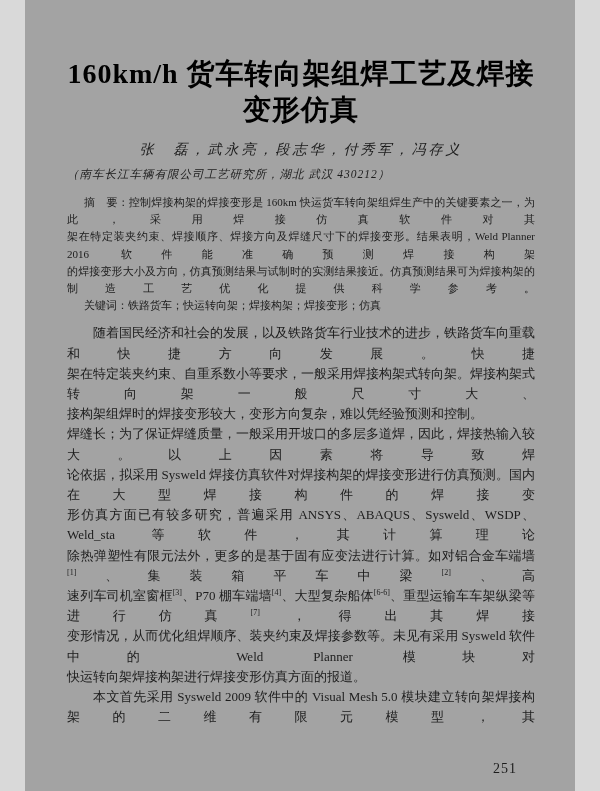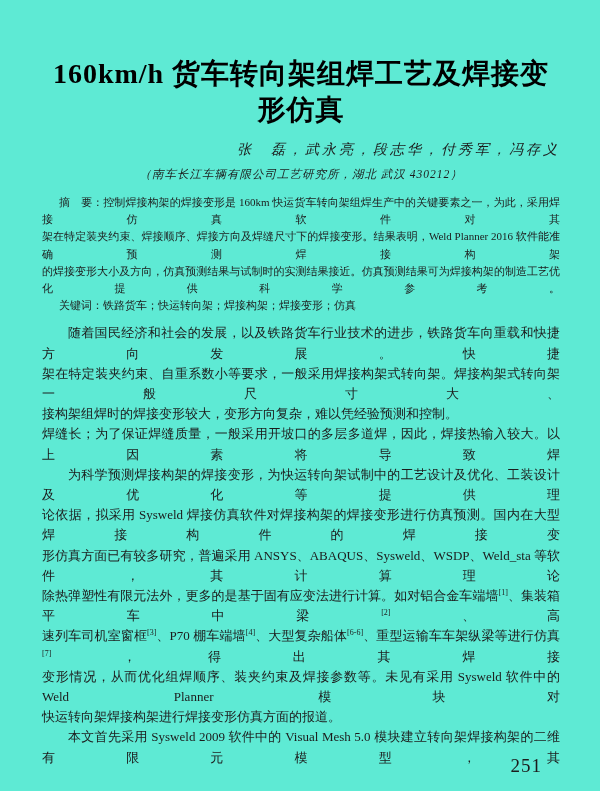--- a/index.html
+++ b/index.html
@@ -1,47 +1,46 @@
 <!DOCTYPE html>
 <html><head>
 <meta charset="utf-8">
 <style>
   html,body{margin:0;padding:0;background:#d9d9d9;}
   .page{
     position:relative;
-    width:600px;height:791px;
+    width:550px;height:791px;
     margin:0 auto;
-    background:#5eead4;
+    background:#a3a3a3;
     color:#1c1c1c;
     font-family:"Liberation Serif","DejaVu Serif",serif;
     overflow:hidden;
     box-sizing:border-box;
   }
   .content{position:absolute;left:42px;right:40px;top:0;}
 
   .title{
     margin-top:56px;
     text-align:center;
     font-size:28px;
     line-height:36px;
     font-weight:bold;
     color:#000;
     letter-spacing:1px;
   }
   .authors{
     margin-top:13px;
-    text-align:right;
+    text-align:center;
     font-size:14px;
     font-style:italic;
     letter-spacing:3px;
     font-family:Liberation Mono, monospace;
   }
   .affiliation{
     margin-top:8px;
-    text-align:center;
     font-size:11.5px;
     font-style:italic;
     letter-spacing:1px;
   }
 
   .abstract{
     margin-top:12px;
     font-size:11px;
     line-height:17.2px;
   }
@@ -64,21 +63,21 @@
   }
   .line.first{text-indent:2em;}
   .line.last{text-align-last:auto;}
 
   sup{font-size:8px;line-height:0;vertical-align:super;}
 
   .page-number{
     position:absolute;
     right:58px;
     bottom:14px;
-    font-size:19px;
+    font-size:14px;
     letter-spacing:1px;
     padding-left:12px;
   }
 </style>
 </head>
 <body>
 
 <div class="page">
   <div class="content">
 
@@ -93,21 +92,20 @@
         <div class="abs-line">架在特定装夹约束、焊接顺序、焊接方向及焊缝尺寸下的焊接变形。结果表明，Weld Planner 2016 软件能准确预测焊接构架</div>
         <div class="abs-line">的焊接变形大小及方向，仿真预测结果与试制时的实测结果接近。仿真预测结果可为焊接构架的制造工艺优化提供科学参考。</div>
         <div class="abs-line abs-first kw-line"><b class="abs-label">关键词：</b>铁路货车；快运转向架；焊接构架；焊接变形；仿真</div>
       </div>
 
     <div class="bodytext">
         <div class="line first">随着国民经济和社会的发展，以及铁路货车行业技术的进步，铁路货车向重载和快捷方向发展。快捷</div>
         <div class="line">架在特定装夹约束、自重系数小等要求，一般采用焊接构架式转向架。焊接构架式转向架一般尺寸大、</div>
         <div class="line last">接构架组焊时的焊接变形较大，变形方向复杂，难以凭经验预测和控制。</div>
         <div class="line">焊缝长；为了保证焊缝质量，一般采用开坡口的多层多道焊，因此，焊接热输入较大。以上因素将导致焊</div>
-        <div class="line first">为科学预测焊接构架的焊接变形，为快运转向架试制中的工艺设计及优化、工装设计及优化等提供理</div>
         <div class="line">论依据，拟采用 Sysweld 焊接仿真软件对焊接构架的焊接变形进行仿真预测。国内在大型焊接构件的焊接变</div>
         <div class="line">形仿真方面已有较多研究，普遍采用 ANSYS、ABAQUS、Sysweld、WSDP、Weld_sta 等软件，其计算理论</div>
         <div class="line">除热弹塑性有限元法外，更多的是基于固有应变法进行计算。如对铝合金车端墙<sup>[1]</sup>、集装箱平车中梁<sup>[2]</sup>、高</div>
         <div class="line">速列车司机室窗框<sup>[3]</sup>、P70 棚车端墙<sup>[4]</sup>、大型复杂船体<sup>[6-6]</sup>、重型运输车车架纵梁等进行仿真<sup>[7]</sup>，得出其焊接</div>
         <div class="line">变形情况，从而优化组焊顺序、装夹约束及焊接参数等。未见有采用 Sysweld 软件中的 Weld Planner 模块对</div>
         <div class="line last">快运转向架焊接构架进行焊接变形仿真方面的报道。</div>
         <div class="line first">本文首先采用 Sysweld 2009 软件中的 Visual Mesh 5.0 模块建立转向架焊接构架的二维有限元模型，其</div>
       </div>
 
   </div>

